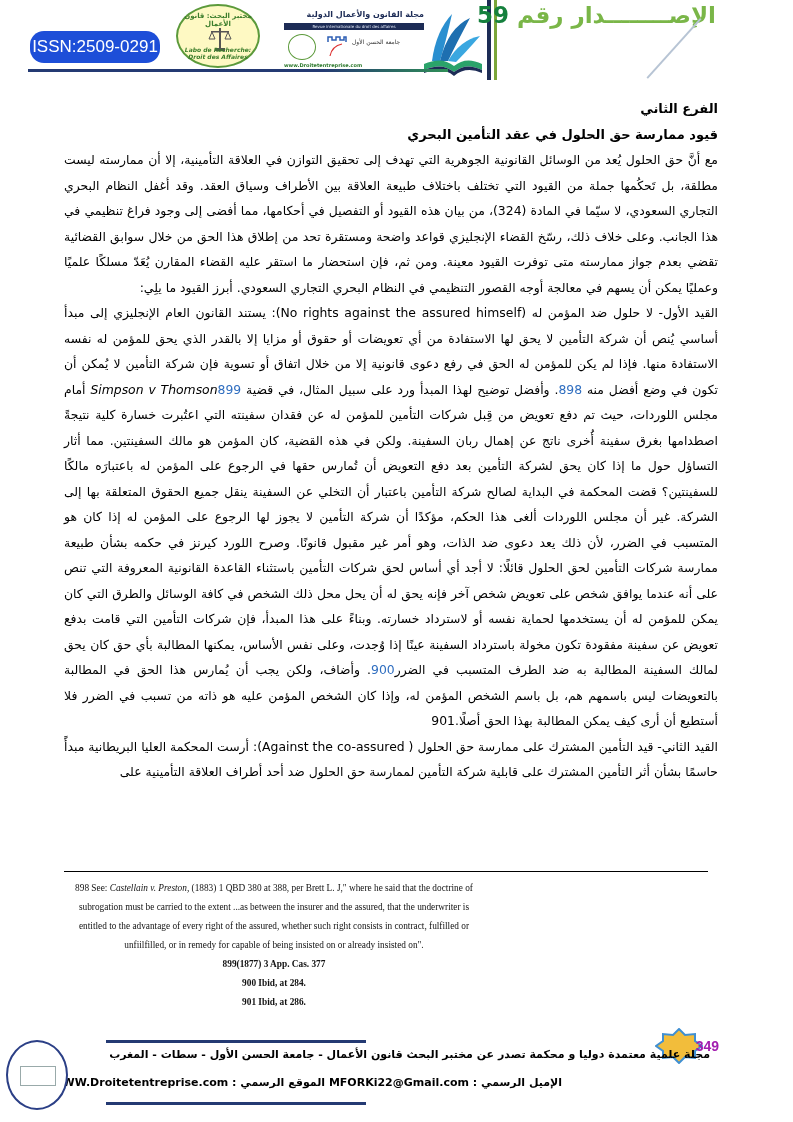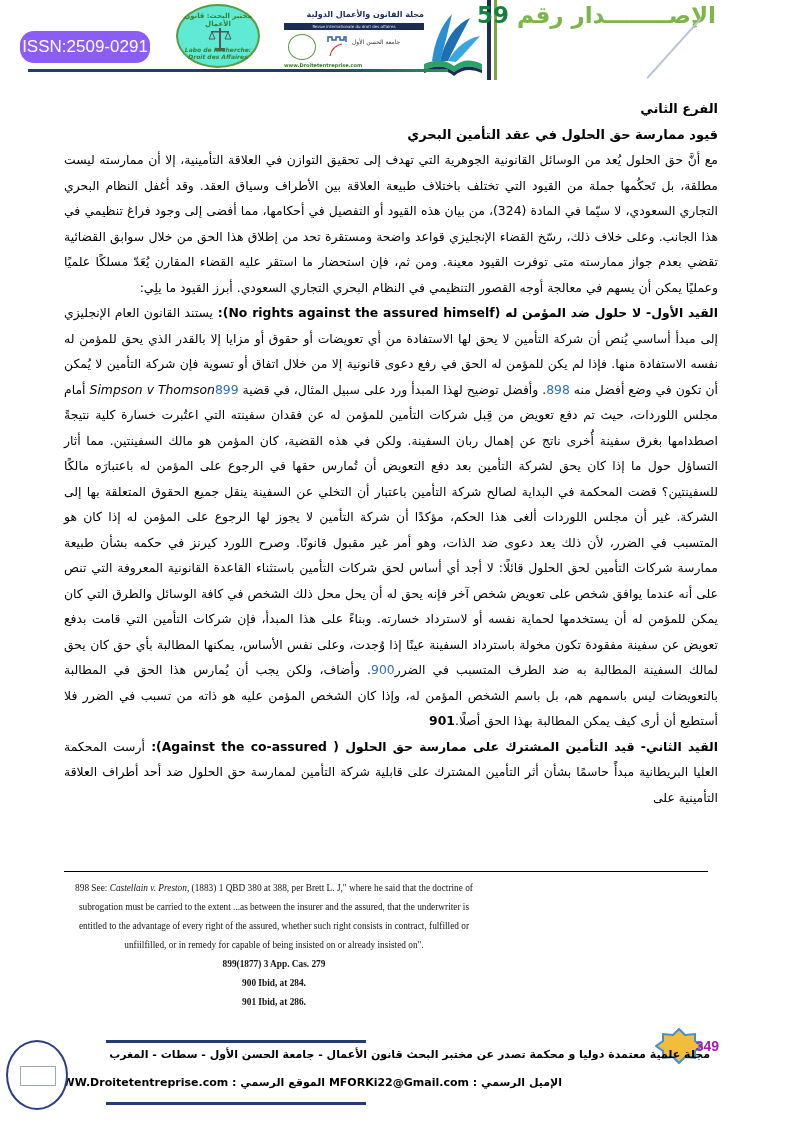--- a/index.html
+++ b/index.html
@@ -1,21 +1,21 @@
 <!DOCTYPE html>
 <html><head>
 <meta charset="utf-8">
 <style>
   html, body { margin: 0; padding: 0; background: #ffffff; }
   body { width: 793px; height: 1122px; position: relative; overflow: hidden; font-family: "DejaVu Sans", sans-serif; color: #000; }
 
   
   .header { position: absolute; left: 0; top: 0; width: 793px; height: 80px; }
-  .issn { position: absolute; left: 20px; top: 31px; width: 130px; height: 32px; background: #8b5cf6; border-radius: 14px; color: #fff; font-family: "Liberation Sans", sans-serif; font-size: 17px; line-height: 32px; text-align: center; }
-  .lab-seal { position: absolute; left: 176px; top: 4px; width: 84px; height: 64px; border-radius: 50%; border: 2px solid #5c9a3b; box-sizing: border-box; background: #5eead4; }
+  .issn { position: absolute; left: 30px; top: 31px; width: 130px; height: 32px; background: #1d4ed8; border-radius: 14px; color: #fff; font-family: "Liberation Sans", sans-serif; font-size: 17px; line-height: 32px; text-align: center; }
+  .lab-seal { position: absolute; left: 176px; top: 4px; width: 84px; height: 64px; border-radius: 50%; border: 2px solid #5c9a3b; box-sizing: border-box; background: #fef9c3; }
   .lab-seal .ring-text { position: absolute; left: 0; right: 0; top: 6px; text-align: center; font-size: 7px; color: #3b7d2b; font-weight: bold; }
   .lab-seal .scale { position: absolute; left: 30px; top: 20px; width: 24px; height: 26px; }
   .lab-seal .ring-text-bottom { position: absolute; left: 0; right: 0; bottom: 6px; text-align: center; font-size: 6px; color: #3b7d2b; font-style: italic; font-weight: bold; }
 
   .journal-logo { position: absolute; left: 282px; top: 6px; width: 200px; height: 62px; }
   .journal-logo .jl-title { position: absolute; left: 2px; top: 4px; font-size: 8px; font-weight: bold; color: #1d2c56; direction: rtl; width: 140px; text-align: right; }
   .journal-logo .jl-band { position: absolute; left: 2px; top: 17px; width: 140px; height: 7px; background: #1d2c56; color: #dfe6f5; font-size: 4px; line-height: 7px; text-align: center; overflow: hidden; }
   .journal-logo .jl-mini-seal { position: absolute; left: 6px; top: 28px; width: 26px; height: 24px; border: 1.5px solid #5c9a3b; border-radius: 50%; }
   .journal-logo .jl-univ { position: absolute; left: 70px; top: 32px; font-size: 6px; color: #333; }
   .journal-logo .jl-url { position: absolute; left: 2px; top: 56px; font-size: 5px; font-weight: bold; color: #2e7a2e; }
@@ -27,21 +27,21 @@
 
   .issue-num { position: absolute; left: 506px; top: 2px; width: 210px; direction: rtl; text-align: right; font-family: "DejaVu Sans", sans-serif; font-weight: bold; font-size: 23px; color: #7ab648; white-space: nowrap; }
   .issue-num .num { color: #15803d; }
   .issue-date { position: absolute; left: 506px; top: 40px; width: 222px; direction: rtl; text-align: right; font-family: "DejaVu Sans", sans-serif; font-weight: bold; font-size: 26px; color: #5f9ad4; white-space: nowrap; }
   .deco-line { position: absolute; left: 700px; top: 18px; width: 2px; height: 80px; transform: rotate(42deg); transform-origin: top left; background: #b7c4d4; }
 
   
   .content { position: absolute; left: 64px; top: 96px; width: 654px; direction: rtl; text-align: justify; font-family: "DejaVu Sans", sans-serif; font-size: 12.4px; line-height: 25.5px; }
   .content p { margin: 0; }
   .content .h { font-weight: bold; font-size: 13px; text-align: right; }
-  .content b { font-weight: bold; margin-top: 16px; }
+  .content b { font-weight: normal; margin-top: 16px; }
   .ref { color: #2f6ec0; }
   .ltr { direction: ltr; unicode-bidi: embed; }
   .it { font-style: italic; }
 
   
   .fn-rule { position: absolute; left: 64px; top: 871px; width: 644px; height: 1px; background: #000; }
   .footnotes { position: absolute; left: 64px; top: 879px; width: 420px; direction: ltr; text-align: center; font-family: "Liberation Serif", serif; font-size: 9.3px; line-height: 19px; color: #111; }
   .footnotes p { margin: 0; }
   .footnotes .bold { font-weight: bold; }
 
@@ -111,21 +111,21 @@
   </p>
 
   <p>
     <b><span>القيد الثاني- قيد التأمين المشترك على ممارسة حق الحلول ( </span><span class="ltr">Against the co-assured</span><span>): </span></b><span>أرست المحكمة العليا البريطانية مبدأً حاسمًا بشأن أثر التأمين المشترك على قابلية شركة التأمين لممارسة حق الحلول ضد أحد أطراف العلاقة التأمينية على</span>
   </p>
 </div>
 
 <div class="fn-rule"></div>
 <div class="footnotes">
   <p><span>898</span><span> See: </span><i>Castellain v. Preston,</i><span> (1883)  1 QBD 380 at 388, per Brett L. J," where he said that the doctrine of subrogation must be carried to the extent ...as between the insurer and the assured, that the underwriter is entitled to the advantage of every right of the assured, whether such right consists in contract, fulfilled or unfiilfilled, or in remedy for capable of being insisted on or already insisted on".</span></p>
-  <p class="bold"><span>899</span><span>(1877) 3 App. Cas. 279</span></p>
+  <p class="bold"><span>899</span><span>(1877) 3 App. Cas. 377</span></p>
   <p class="bold"><span>900</span><span> Ibid, at 284.</span></p>
   <p class="bold"><span>901</span><span> Ibid, at 286.</span></p>
 </div>
 
 <div class="footer-rule-top"></div>
 <div class="page-badge">
   <svg width="48" height="36" viewBox="0 0 48 36">
     <polygon points="24,1 30,7 40,6 40,13 47,18 40,23 40,30 30,29 24,35 18,29 8,30 8,23 1,18 8,13 8,6 18,7" fill="#f2bd3b" stroke="#3f8fd2" stroke-width="2"></polygon>
   </svg>
   <div class="num">349</div>

